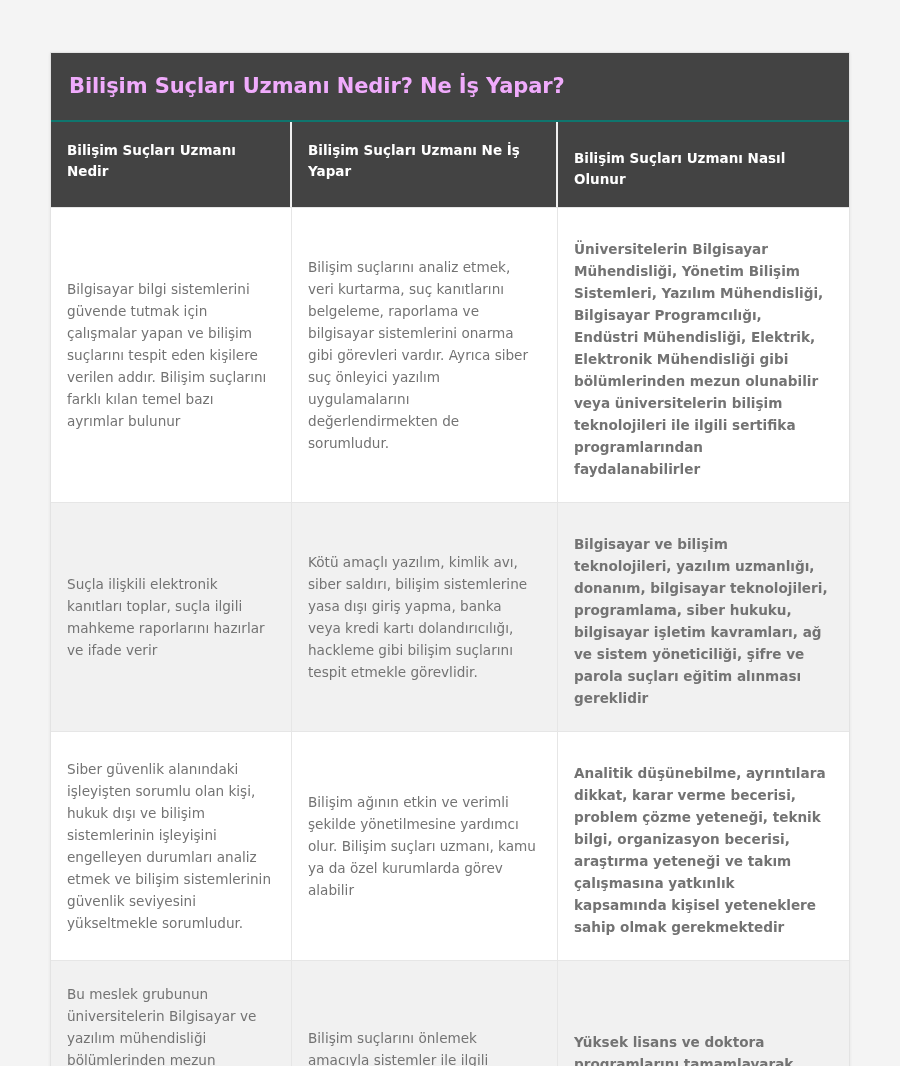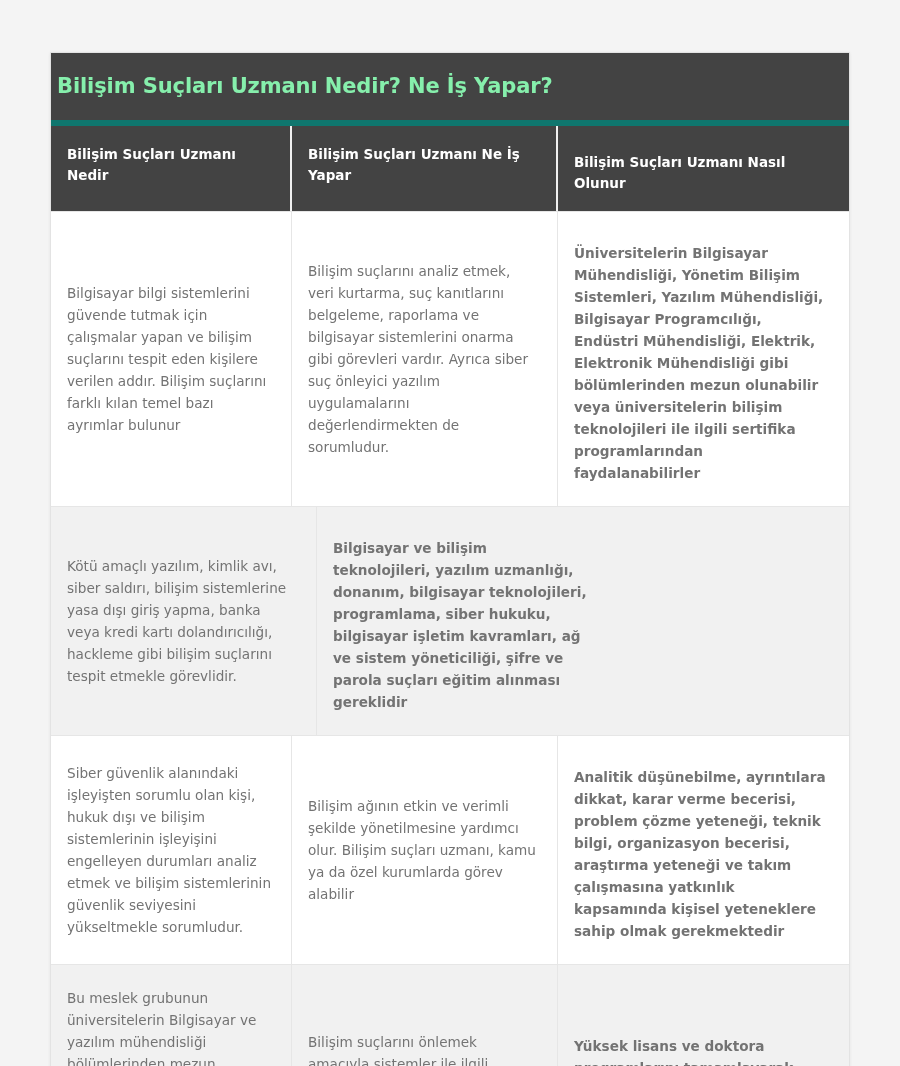--- a/index.html
+++ b/index.html
@@ -26,26 +26,26 @@
     width: 800px;
     background: #ffffff;
     border: 1px solid #e3e3e3;
     box-shadow: 0 1px 3px rgba(0,0,0,0.07);
     box-sizing: border-box;
   }
 
   
   .table-title {
     background: #434343;
-    color: #86efac;
+    color: #f0abfc;
     font-size: 21px;
     font-weight: bold;
     line-height: 1.3;
-    padding: 20px 20px 20px 6px;
-    border-bottom: 6px solid #0f766e;
+    padding: 20px 20px 20px 18px;
+    border-bottom: 2px solid #0f766e;
     letter-spacing: -0.1px;
   }
 
   
   .head-row {
     display: flex;
     background: #434343;
     justify-content: space-between;
   }
   .head-cell {
@@ -108,20 +108,23 @@
       </div>
       <div class="body-cell col2">
         <span class="cell-text">Bilişim suçlarını analiz etmek, veri kurtarma, suç kanıtlarını belgeleme, raporlama ve bilgisayar sistemlerini onarma gibi görevleri vardır. Ayrıca siber suç önleyici yazılım uygulamalarını değerlendirmekten de sorumludur.</span>
       </div>
       <div class="body-cell col3">
         <span class="cell-text">Üniversitelerin Bilgisayar Mühendisliği, Yönetim Bilişim Sistemleri, Yazılım Mühendisliği, Bilgisayar Programcılığı, Endüstri Mühendisliği, Elektrik, Elektronik Mühendisliği gibi bölümlerinden mezun olunabilir veya üniversitelerin bilişim teknolojileri ile ilgili sertifika programlarından faydalanabilirler</span>
       </div>
     </div>
 
     <div class="body-row even">
+      <div class="body-cell col1">
+        <span class="cell-text">Suçla ilişkili elektronik kanıtları toplar, suçla ilgili mahkeme raporlarını hazırlar ve ifade verir</span>
+      </div>
       <div class="body-cell col2">
         <span class="cell-text">Kötü amaçlı yazılım, kimlik avı, siber saldırı, bilişim sistemlerine yasa dışı giriş yapma, banka veya kredi kartı dolandırıcılığı, hackleme gibi bilişim suçlarını tespit etmekle görevlidir.</span>
       </div>
       <div class="body-cell col3">
         <span class="cell-text">Bilgisayar ve bilişim teknolojileri, yazılım uzmanlığı, donanım, bilgisayar teknolojileri, programlama, siber hukuku, bilgisayar işletim kavramları, ağ ve sistem yöneticiliği, şifre ve parola suçları eğitim alınması gereklidir</span>
       </div>
     </div>
 
     <div class="body-row odd">
       <div class="body-cell col1">

